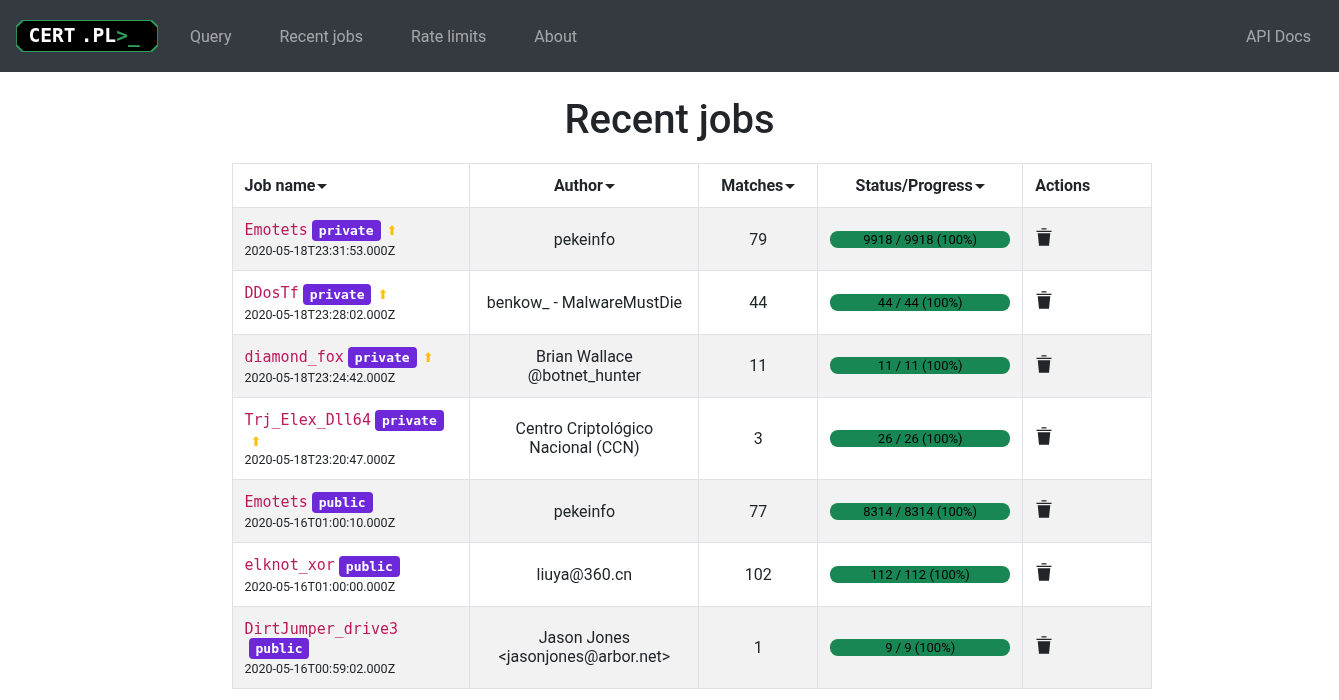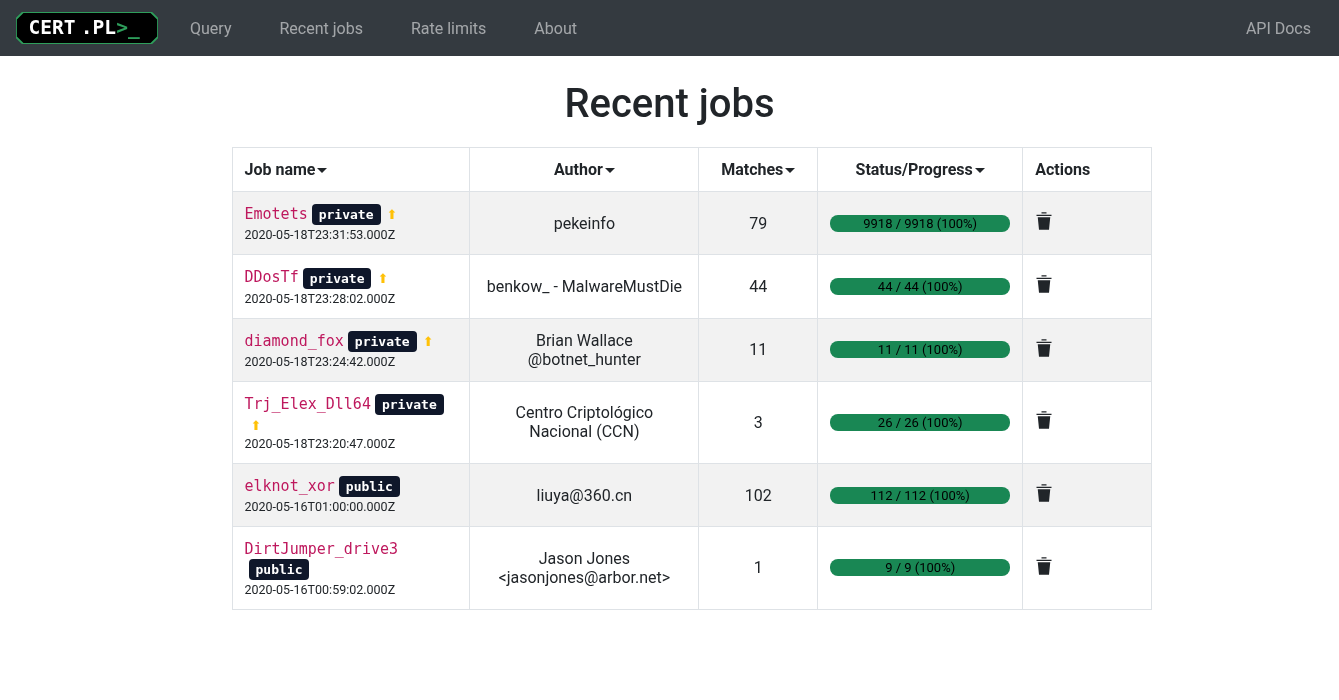--- a/index.html
+++ b/index.html
@@ -5,21 +5,21 @@
 * { margin: 0; padding: 0; box-sizing: border-box; }
 body {
   font-family: -apple-system, BlinkMacSystemFont, "Segoe UI", Roboto, "Helvetica Neue", Arial, sans-serif;
   font-size: 16px;
   color: #212529;
   background: #fff;
   width: 1339px;
 }
 .navbar {
   background: #343a40;
-  height: 56px;
+  height: 72px;
   display: flex;
   align-items: center;
   padding: 0 16px;
 }
 .logo {
   display: inline-flex;
   align-items: center;
   margin-right: 20px;
 }
 .logo svg { height: 32px; }
@@ -77,21 +77,21 @@
   color: #be185d;
   font-size: 15px;
   cursor:pointer;
 }
 .badge {
   display: inline-block;
   font-family: SFMono-Regular, Menlo, Monaco, Consolas, monospace;
   font-size: 13px;
   font-weight: 700;
   color: #fff;
-  background: #0f172a;
+  background: #6d28d9;
   padding: 3px 7px;
   border-radius: 4px;
   margin-left: 4px;
   vertical-align: middle;
 }
 .badge-warn {
   display:inline-block;
   margin-left:6px;
   color:#ffc107;
   font-size:13px;
@@ -191,20 +191,31 @@
           <td class="col-author">Centro Criptológico Nacional (CCN)</td>
           <td class="col-matches">3</td>
           <td class="col-status">
             <div class="progress">26 / 26 (100%)</div>
           </td>
           <td class="col-actions"><span class="trash"><svg viewBox="0 0 14 16">
                 <path d="M1 3h12v1H1zM5 1h4v1H5zM2 5h10l-1 10H3z"></path>
               </svg></span></td>
         </tr>
         <tr>
+          <td class="col-name"><span class="job-link">Emotets</span><span class="badge">public</span><div class="ts">2020-05-16T01:00:10.000Z</div></td>
+          <td class="col-author">pekeinfo</td>
+          <td class="col-matches">77</td>
+          <td class="col-status">
+            <div class="progress">8314 / 8314 (100%)</div>
+          </td>
+          <td class="col-actions"><span class="trash"><svg viewBox="0 0 14 16">
+                <path d="M1 3h12v1H1zM5 1h4v1H5zM2 5h10l-1 10H3z"></path>
+              </svg></span></td>
+        </tr>
+        <tr>
           <td class="col-name"><span class="job-link">elknot_xor</span><span class="badge">public</span><div class="ts">2020-05-16T01:00:00.000Z</div></td>
           <td class="col-author">liuya@360.cn</td>
           <td class="col-matches">102</td>
           <td class="col-status">
             <div class="progress">112 / 112 (100%)</div>
           </td>
           <td class="col-actions"><span class="trash"><svg viewBox="0 0 14 16">
                 <path d="M1 3h12v1H1zM5 1h4v1H5zM2 5h10l-1 10H3z"></path>
               </svg></span></td>
         </tr>

